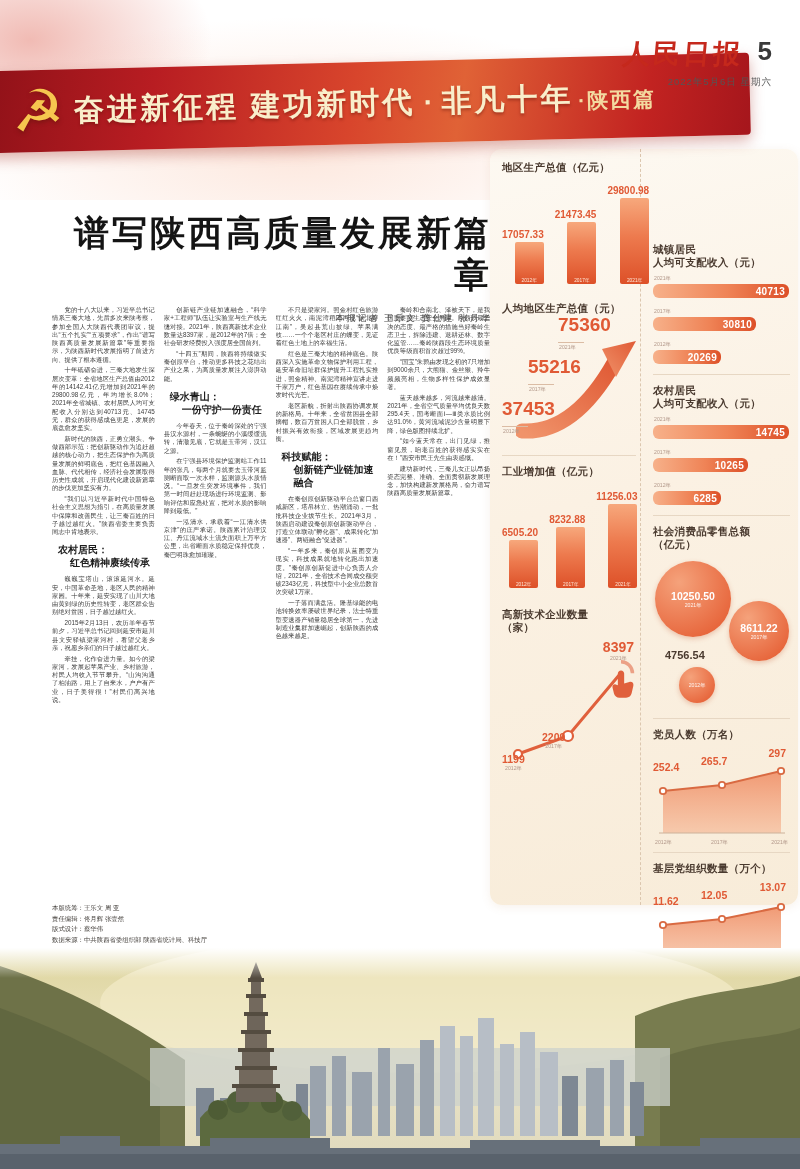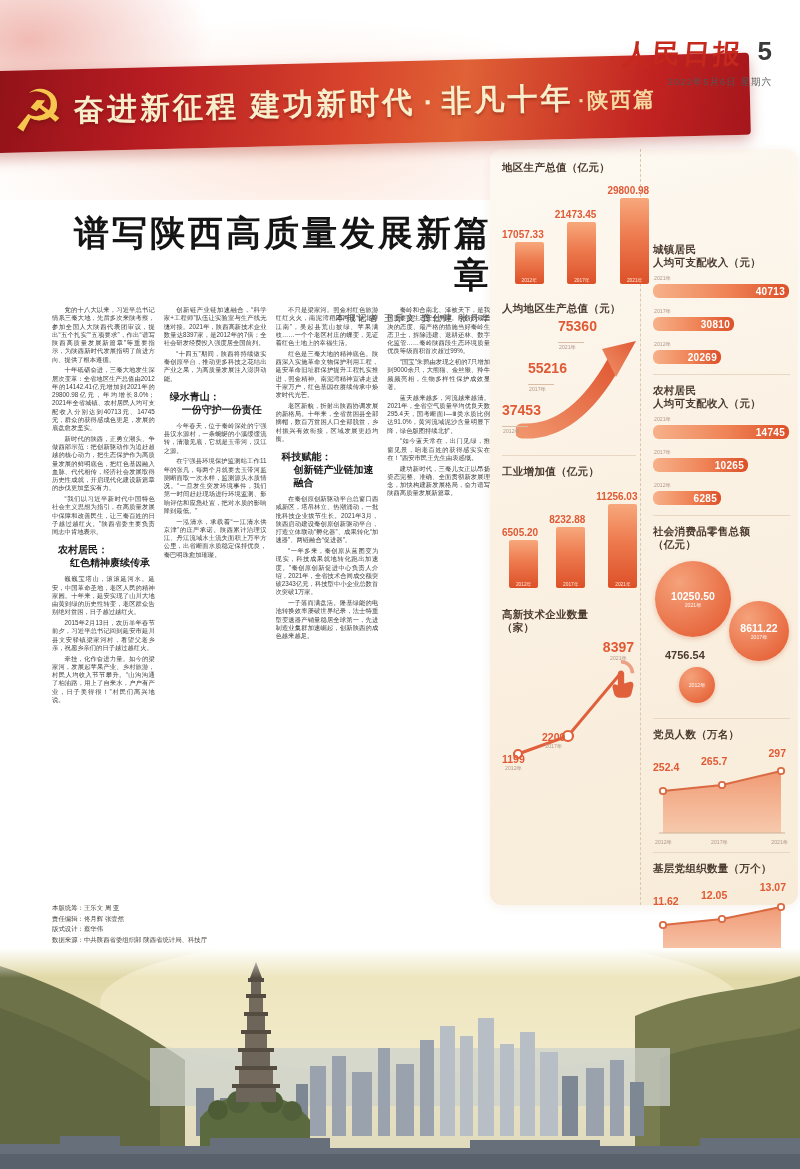--- a/index.html
+++ b/index.html
@@ -58,21 +58,21 @@
   
   .vbars{display:flex;align-items:flex-end;gap:11px;height:104px;margin-top:2px;}
   .vg{display:flex;flex-direction:column;align-items:flex-end;justify-content:flex-end;}
   .vval{font-size:10px;font-weight:bold;color:#e05a35;white-space:nowrap;margin-bottom:2px;}
   .vbar{width:29px;border-radius:2px;position:relative;
         background:linear-gradient(180deg,#f7a87c 0%,#ed7a4e 45%,#dd5028 100%);}
   .vyr{position:absolute;left:0;right:0;bottom:1px;text-align:center;font-size:4.8px;color:#ffe9da;}
   
   .steps{position:relative;height:118px;margin-top:4px;}
   .step{position:absolute;}
-  .sval{font-size:14px;font-weight:bold;color:#e05a35;line-height:14px;}
+  .sval{font-size:19px;font-weight:bold;color:#e05a35;line-height:14px;}
   .syr{display:inline-block;font-size:5.2px;color:#b3988a;border-top:1px solid #dbbca4;padding:1px 8px 0 1px;}
   .arrow-svg{position:absolute;right:-2px;bottom:0;}
   
   .linewrap{position:relative;height:132px;margin-top:2px;}
   .ptl{position:absolute;text-align:center;}
   .ptl .v{font-size:10.5px;font-weight:bold;color:#e05a35;display:block;line-height:12px;}
   .ptl .v.big{font-size:14px;line-height:15px;}
   .ptl .y{font-size:5.2px;color:#b3988a;display:block;}
   
   .hrow{margin-bottom:10px;}
@@ -294,21 +294,21 @@
             <span>人均可支配收入（元）</span>
           </div>
           <div class="hrow">
               <div class="hyr">2021年</div>
             <div class="hbar" style="width:136px">
                 <span class="hval">40713</span>
               </div>
             </div>
           <div class="hrow">
               <div class="hyr">2017年</div>
-            <div class="hbar" style="width:81px">
+            <div class="hbar" style="width:103px">
                 <span class="hval">30810</span>
               </div>
             </div>
           <div class="hrow">
               <div class="hyr">2012年</div>
             <div class="hbar" style="width:68px">
                 <span class="hval">20269</span>
               </div>
             </div>
         </div>

